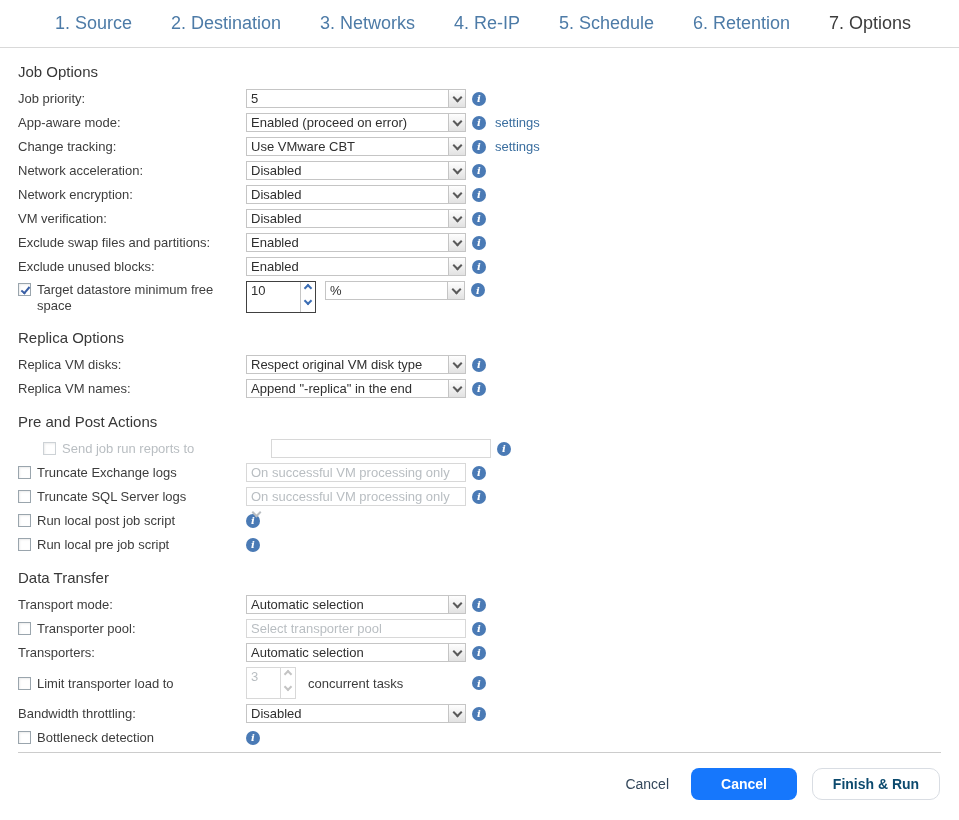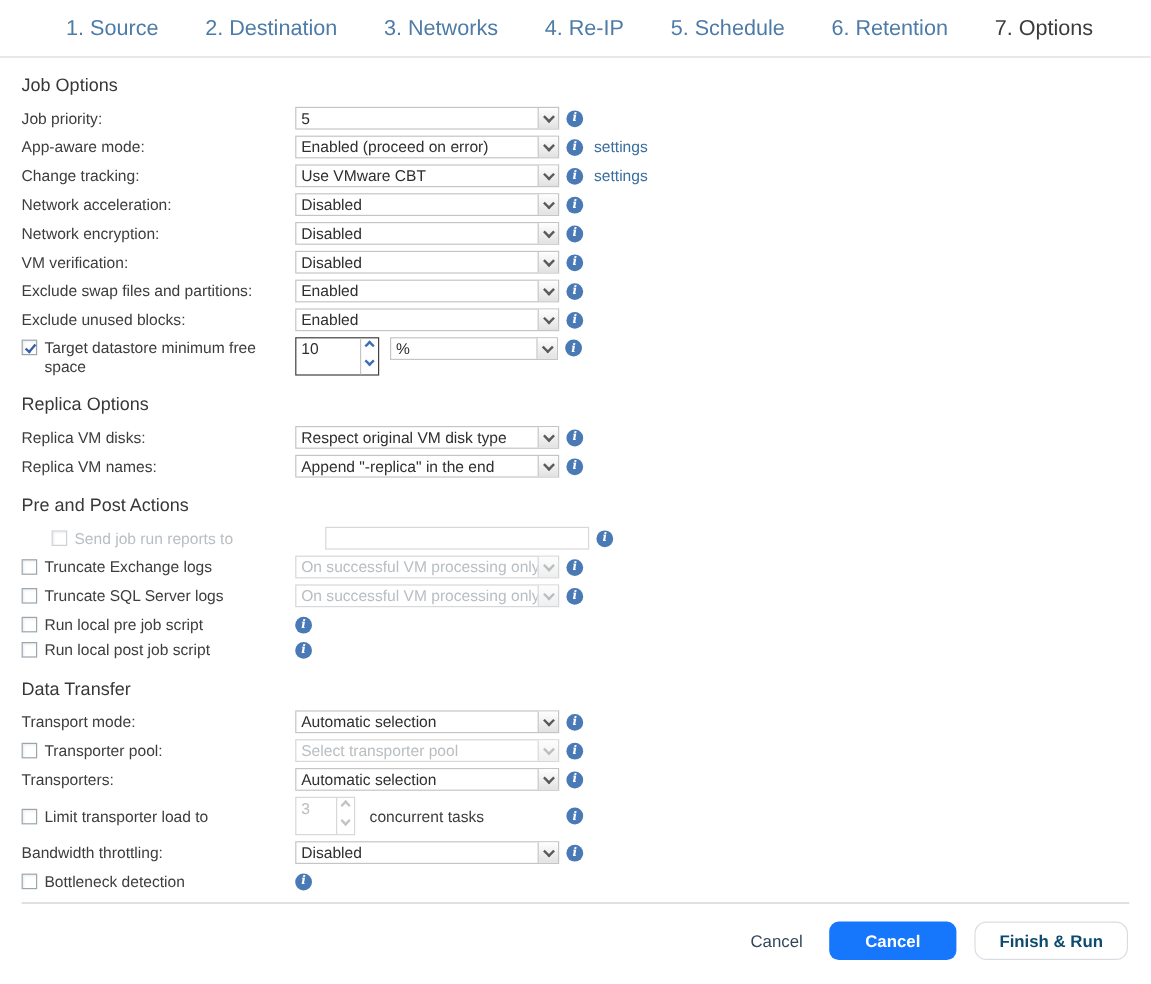--- a/index.html
+++ b/index.html
@@ -31,21 +31,21 @@
 
   .combo { width:220px; height:19px; border:1px solid #c5c5c5; background:#fff;
     display:flex; align-items:stretch; position:relative; cursor:pointer; }
   .combo .value { flex:1; overflow:hidden; white-space:nowrap; line-height:17px;
     padding:0 4px; color:#2f2f2f; }
   .combo .trigger { width:17px; flex:none; border-left:1px solid #c5c5c5;
     background:linear-gradient(#fefefe,#e2e2e2); position:relative; }
   .combo .trigger::after { content:""; position:absolute; left:5px; top:4px;
     width:5px; height:5px; border-right:2px solid #5a5a5a; border-bottom:2px solid #5a5a5a;
     transform:rotate(45deg); }
-  .combo.disabled { border-color:#d8d8d8; cursor:default; }
+  .combo.disabled { border-color:#d8d8d8; cursor:default;flex-direction:column; }
   .combo.disabled .value { color:#b9bec2; }
   .combo.disabled .trigger { border-left-color:#d8d8d8;
     background:linear-gradient(#fdfdfd,#efefef); }
   .combo.disabled .trigger::after { border-color:#b9bec2; }
   .combo.w140 { width:140px; }
 
   .spinbox { height:32px; border:1px solid #404040; background:#fff;
     display:flex; align-items:stretch; }
   .spinbox.w70 { width:70px; } .spinbox.w50 { width:50px; }
   .spinbox .sval { flex:1; line-height:17px; padding:0 4px; color:#2f2f2f; overflow:hidden; }
@@ -249,32 +249,32 @@
       <span class="checkbox"></span>
       <span class="txt">Truncate SQL Server logs</span>
     </span>
     <div class="combo disabled">
       <span class="value">On successful VM processing only</span>
       <span class="trigger"></span>
     </div>
     <span class="info ml6"></span>
   </div>
 
+  <div class="row">
+    <span class="lbl cb-lbl">
+      <span class="checkbox"></span>
+      <span class="txt">Run local post job script</span>
+    </span>
+    <span class="info"></span>
+  </div>
+
   <div class="row" style="margin-bottom:2px;">
     <span class="lbl cb-lbl">
       <span class="checkbox"></span>
       <span class="txt">Run local pre job script</span>
-    </span>
-    <span class="info"></span>
-  </div>
-
-  <div class="row">
-    <span class="lbl cb-lbl">
-      <span class="checkbox"></span>
-      <span class="txt">Run local post job script</span>
     </span>
     <span class="info"></span>
   </div>
 
   <h2 class="section-title">Data Transfer</h2>
 
   <div class="row">
     <span class="lbl">Transport mode:</span>
     <div class="combo">
       <span class="value">Automatic selection</span>

